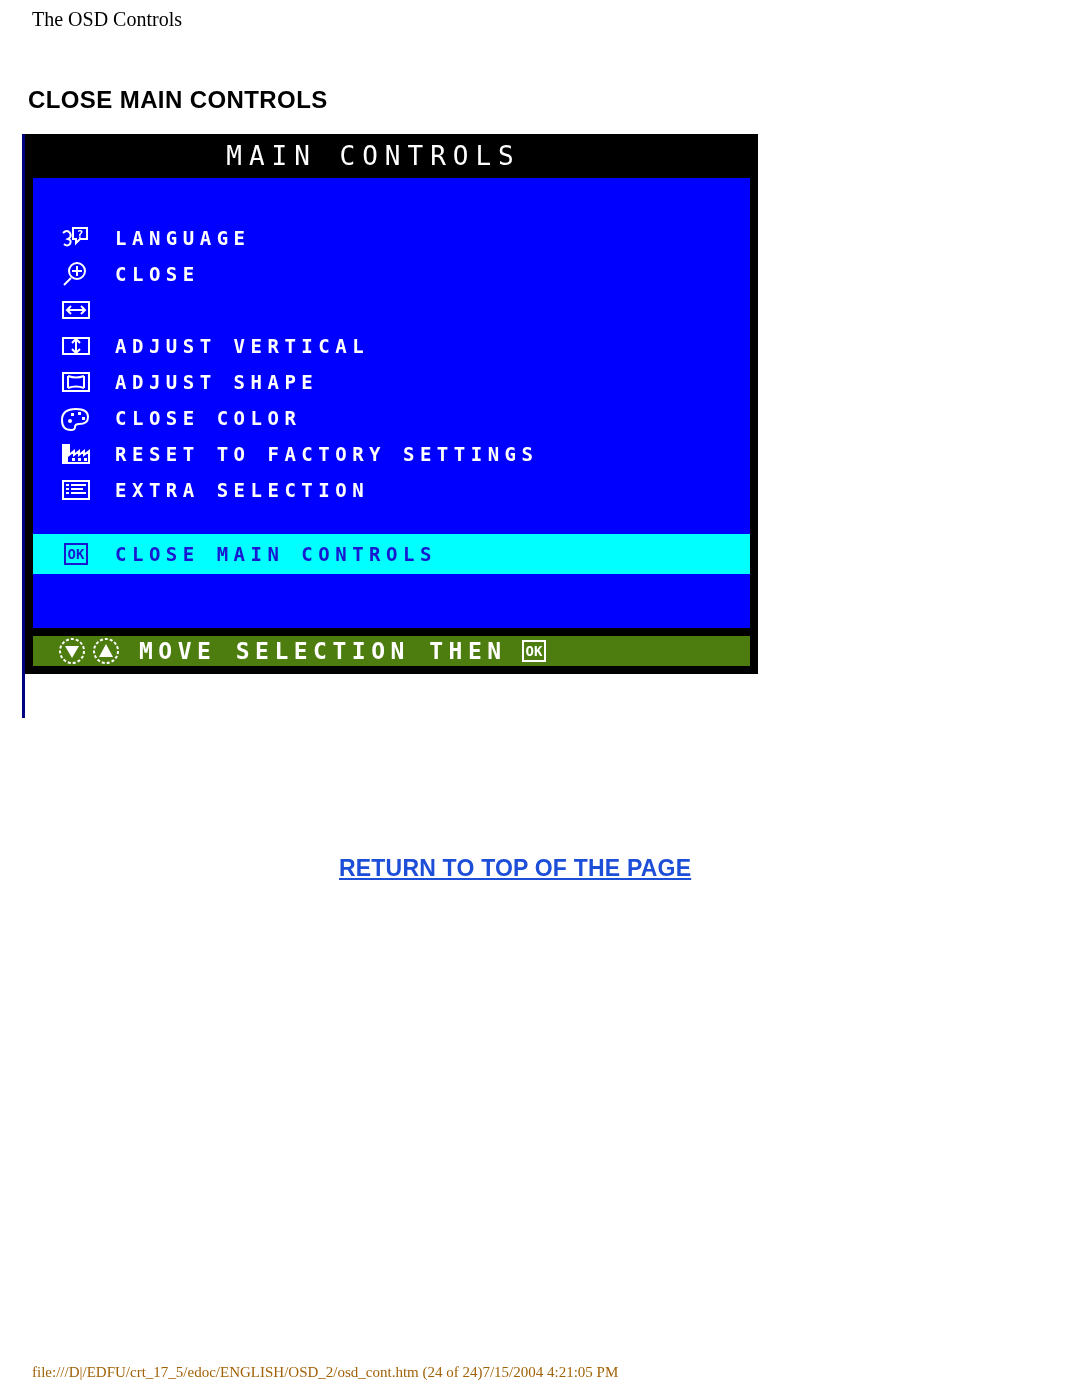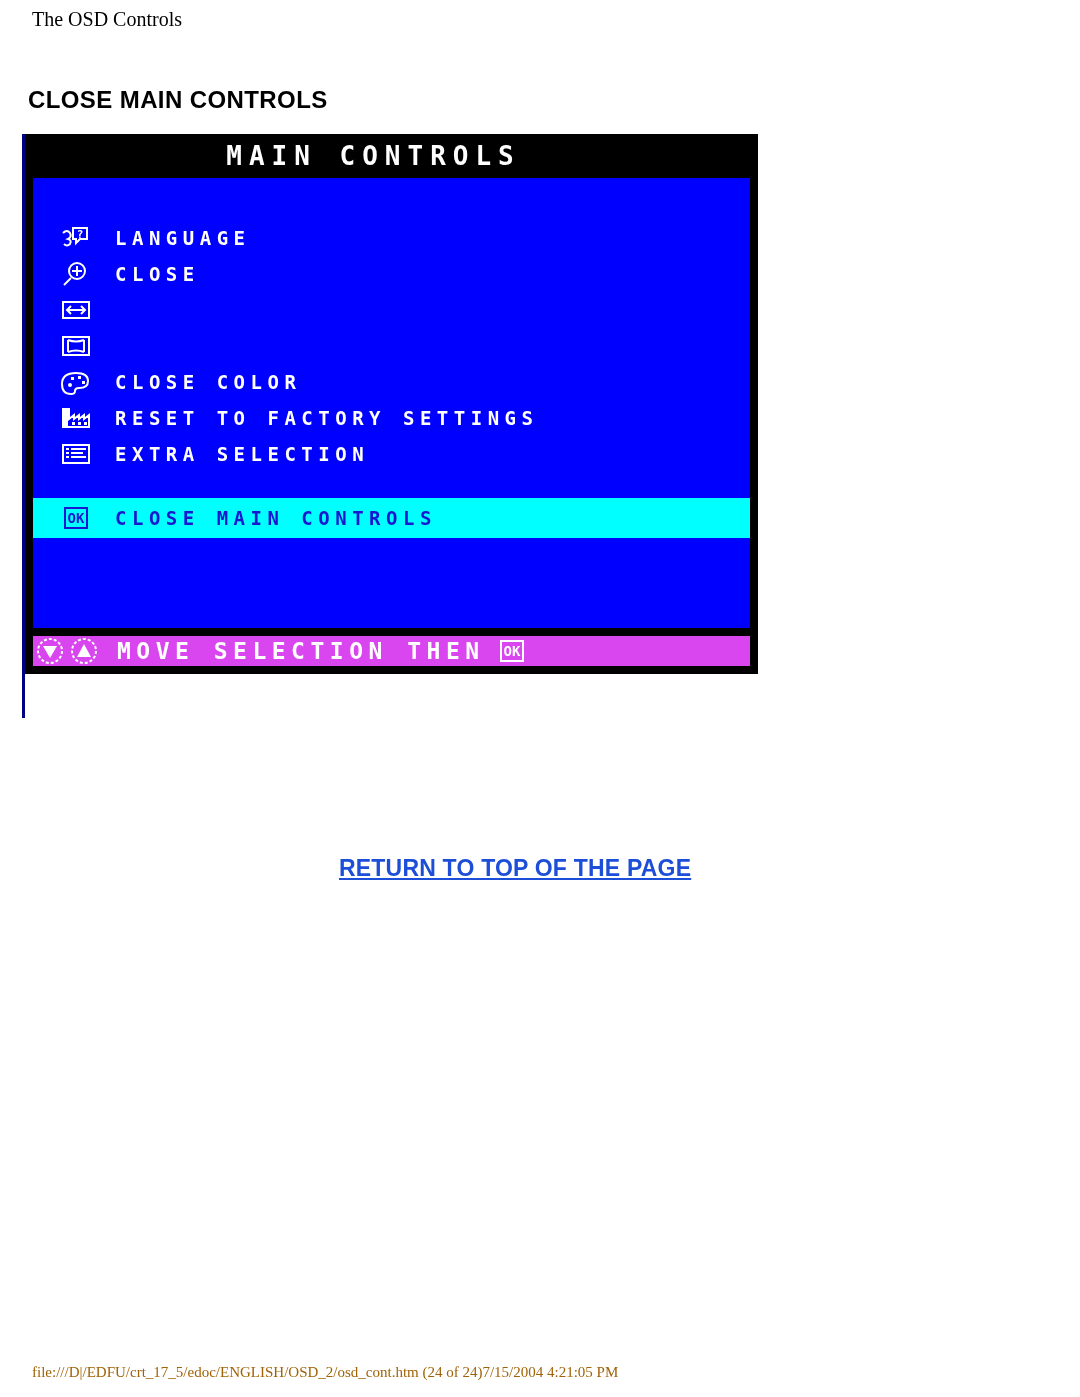--- a/index.html
+++ b/index.html
@@ -47,21 +47,21 @@
   }
   .osd-titlebar {
     position:absolute; left:0; top:0;
     width:733px; height:44px;
     background:#000000;
     color:#ffffff;
     display:flex; align-items:center; justify-content:center;
   }
   .osd-titlebar .t {
     font-family:"DejaVu Sans Mono", monospace;
-    font-size:26px; font-weight:bold;
+    font-size:26px; font-weight:normal;
     letter-spacing:7px;
     color:#ffffff;
     transform:translateX(-18px);
   }
   .osd-body {
     position:absolute; left:8px; top:44px;
     width:717px; height:450px;
     background:#0000ff;
   }
   .osd-list {
@@ -97,23 +97,23 @@
   .ico svg { display:block; width:34px; height:30px; }
 
   
   .osd-sep {
     position:absolute; left:8px; top:494px;
     width:717px; height:8px; background:#000000;
   }
   .osd-hint {
     position:absolute; left:8px; top:502px;
     width:717px; height:30px;
-    background:#d946ef;
+    background:#4d7c0f;
     display:flex; align-items:center;
-    box-sizing:border-box;
+    padding-left:22px; box-sizing:border-box;
   }
   .osd-hint .lbl {
     font-family:"DejaVu Sans Mono", monospace;
     font-size:23px; font-weight:bold; letter-spacing:5.5px;
     color:#ffffff; margin-left:16px; white-space:pre;
   }
   .osd-hint .okend { margin-left:10px; display:inline-block; }
 
   
   .return-link {
@@ -185,30 +185,44 @@
                 <g fill="none" stroke="#fff" stroke-width="2">
               <rect x="4" y="7" width="26" height="16"></rect>
               <path d="M9 15 H25"></path>
                   <path d="M12 11 L8 15 L12 19"></path>
                   <path d="M22 11 L26 15 L22 19"></path>
             </g>
               </svg>
           </span>
         </div>
 
+        <div class="osd-row">
+          <span class="ico">
+            <svg viewBox="0 0 34 30">
+                <g fill="none" stroke="#fff" stroke-width="2">
+              <rect x="4" y="7" width="26" height="16"></rect>
+              <path d="M17 9 V21"></path>
+                  <path d="M13 12 L17 8 L21 12"></path>
+                  <path d="M13 18 L17 22 L21 18"></path>
+            </g>
+              </svg>
+          </span>
+          <span class="lbl">ADJUST VERTICAL</span>
+        </div>
 
         <div class="osd-row">
           <span class="ico">
             <svg viewBox="0 0 34 30">
                 <g fill="none" stroke="#fff" stroke-width="2">
               <rect x="4" y="6" width="26" height="18"></rect>
               <path d="M9 9 q8 3 16 0 M9 21 q8 -3 16 0 M9 9 V21 M25 9 V21"></path>
             </g>
               </svg>
           </span>
+          <span class="lbl">ADJUST SHAPE</span>
         </div>
 
         <div class="osd-row">
           <span class="ico">
             <svg viewBox="0 0 34 30">
               <path d="M17 6 q12 0 12 8 q0 7 -9 7 q-4 0 -4 3 q0 3 -4 3 q-9 0 -9 -10 q0 -11 14 -11 z" fill="none" stroke="#fff" stroke-width="2"></path>
               <rect x="12" y="10" width="3" height="3" fill="#fff"></rect>
               <rect x="19" y="9" width="3" height="3" fill="#fff"></rect>
               <rect x="23" y="14" width="3" height="3" fill="#fff"></rect>
               <circle cx="11" cy="18" r="2" fill="#fff"></circle>

